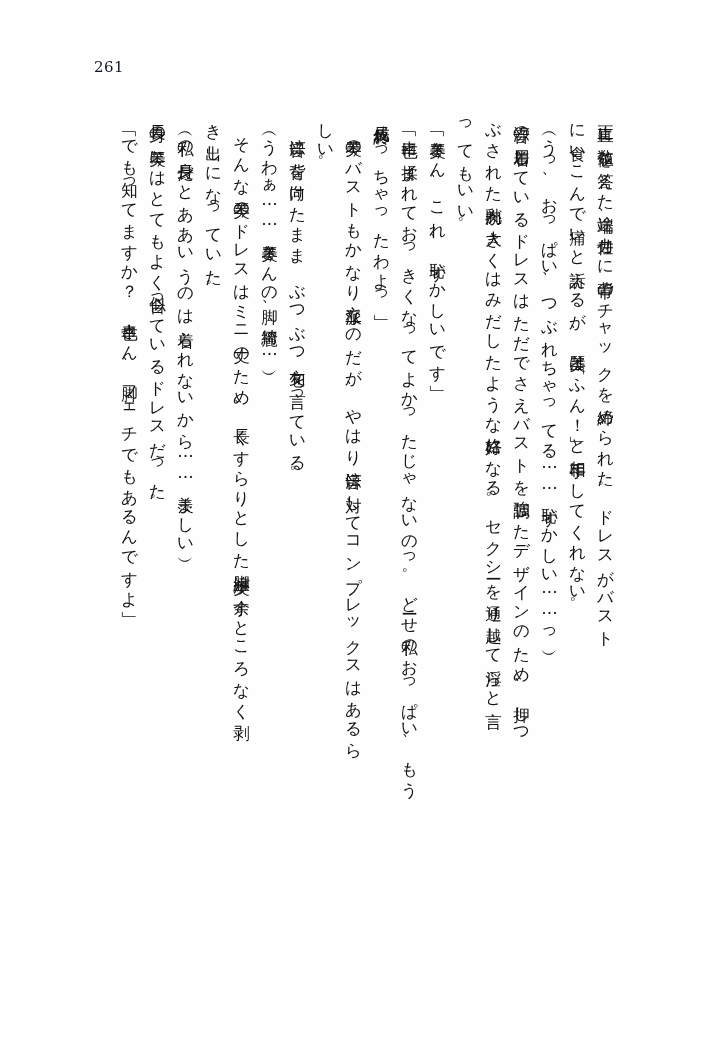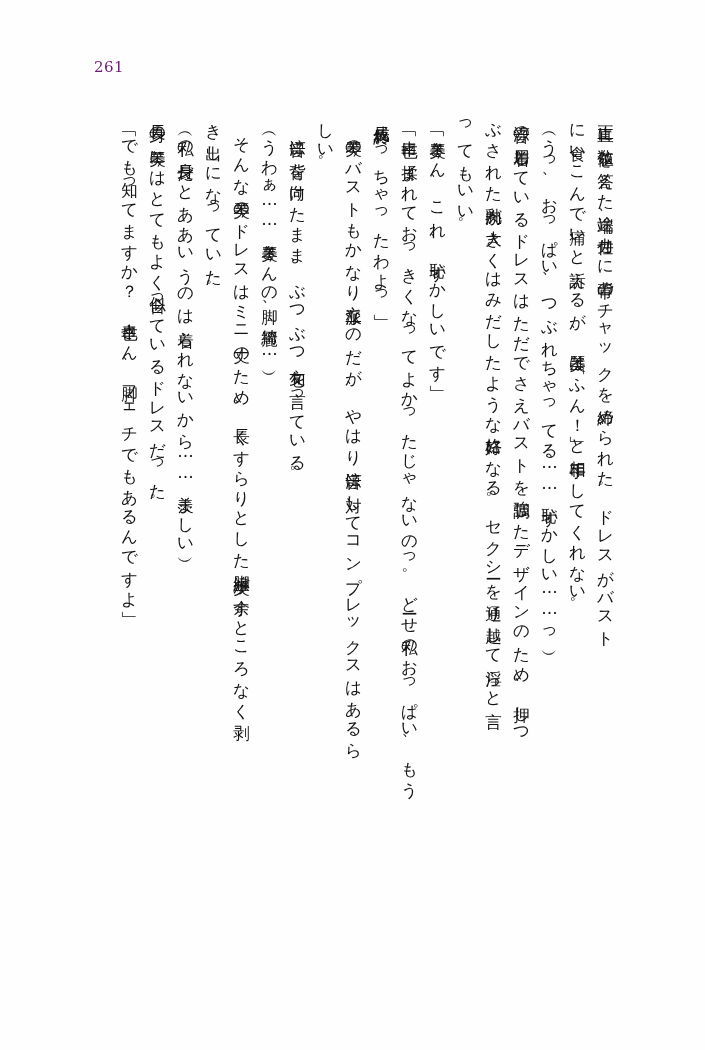--- a/index.html
+++ b/index.html
@@ -25,21 +25,21 @@
     background: #fefefe;
   }
 
   
   #page-number {
     position: absolute;
     left: 94px;
     top: 58px;
     font-size: 15px;
     letter-spacing: 0.5px;
-    color: #701a75;
+    color: #0f172a;
     font-family: "DejaVu Serif", "Liberation Serif", serif;
   }
 
   
   #text-block {
     position: absolute;
     top: 112px;
     right: 92px;
     left: 66px;
     bottom: 60px;

